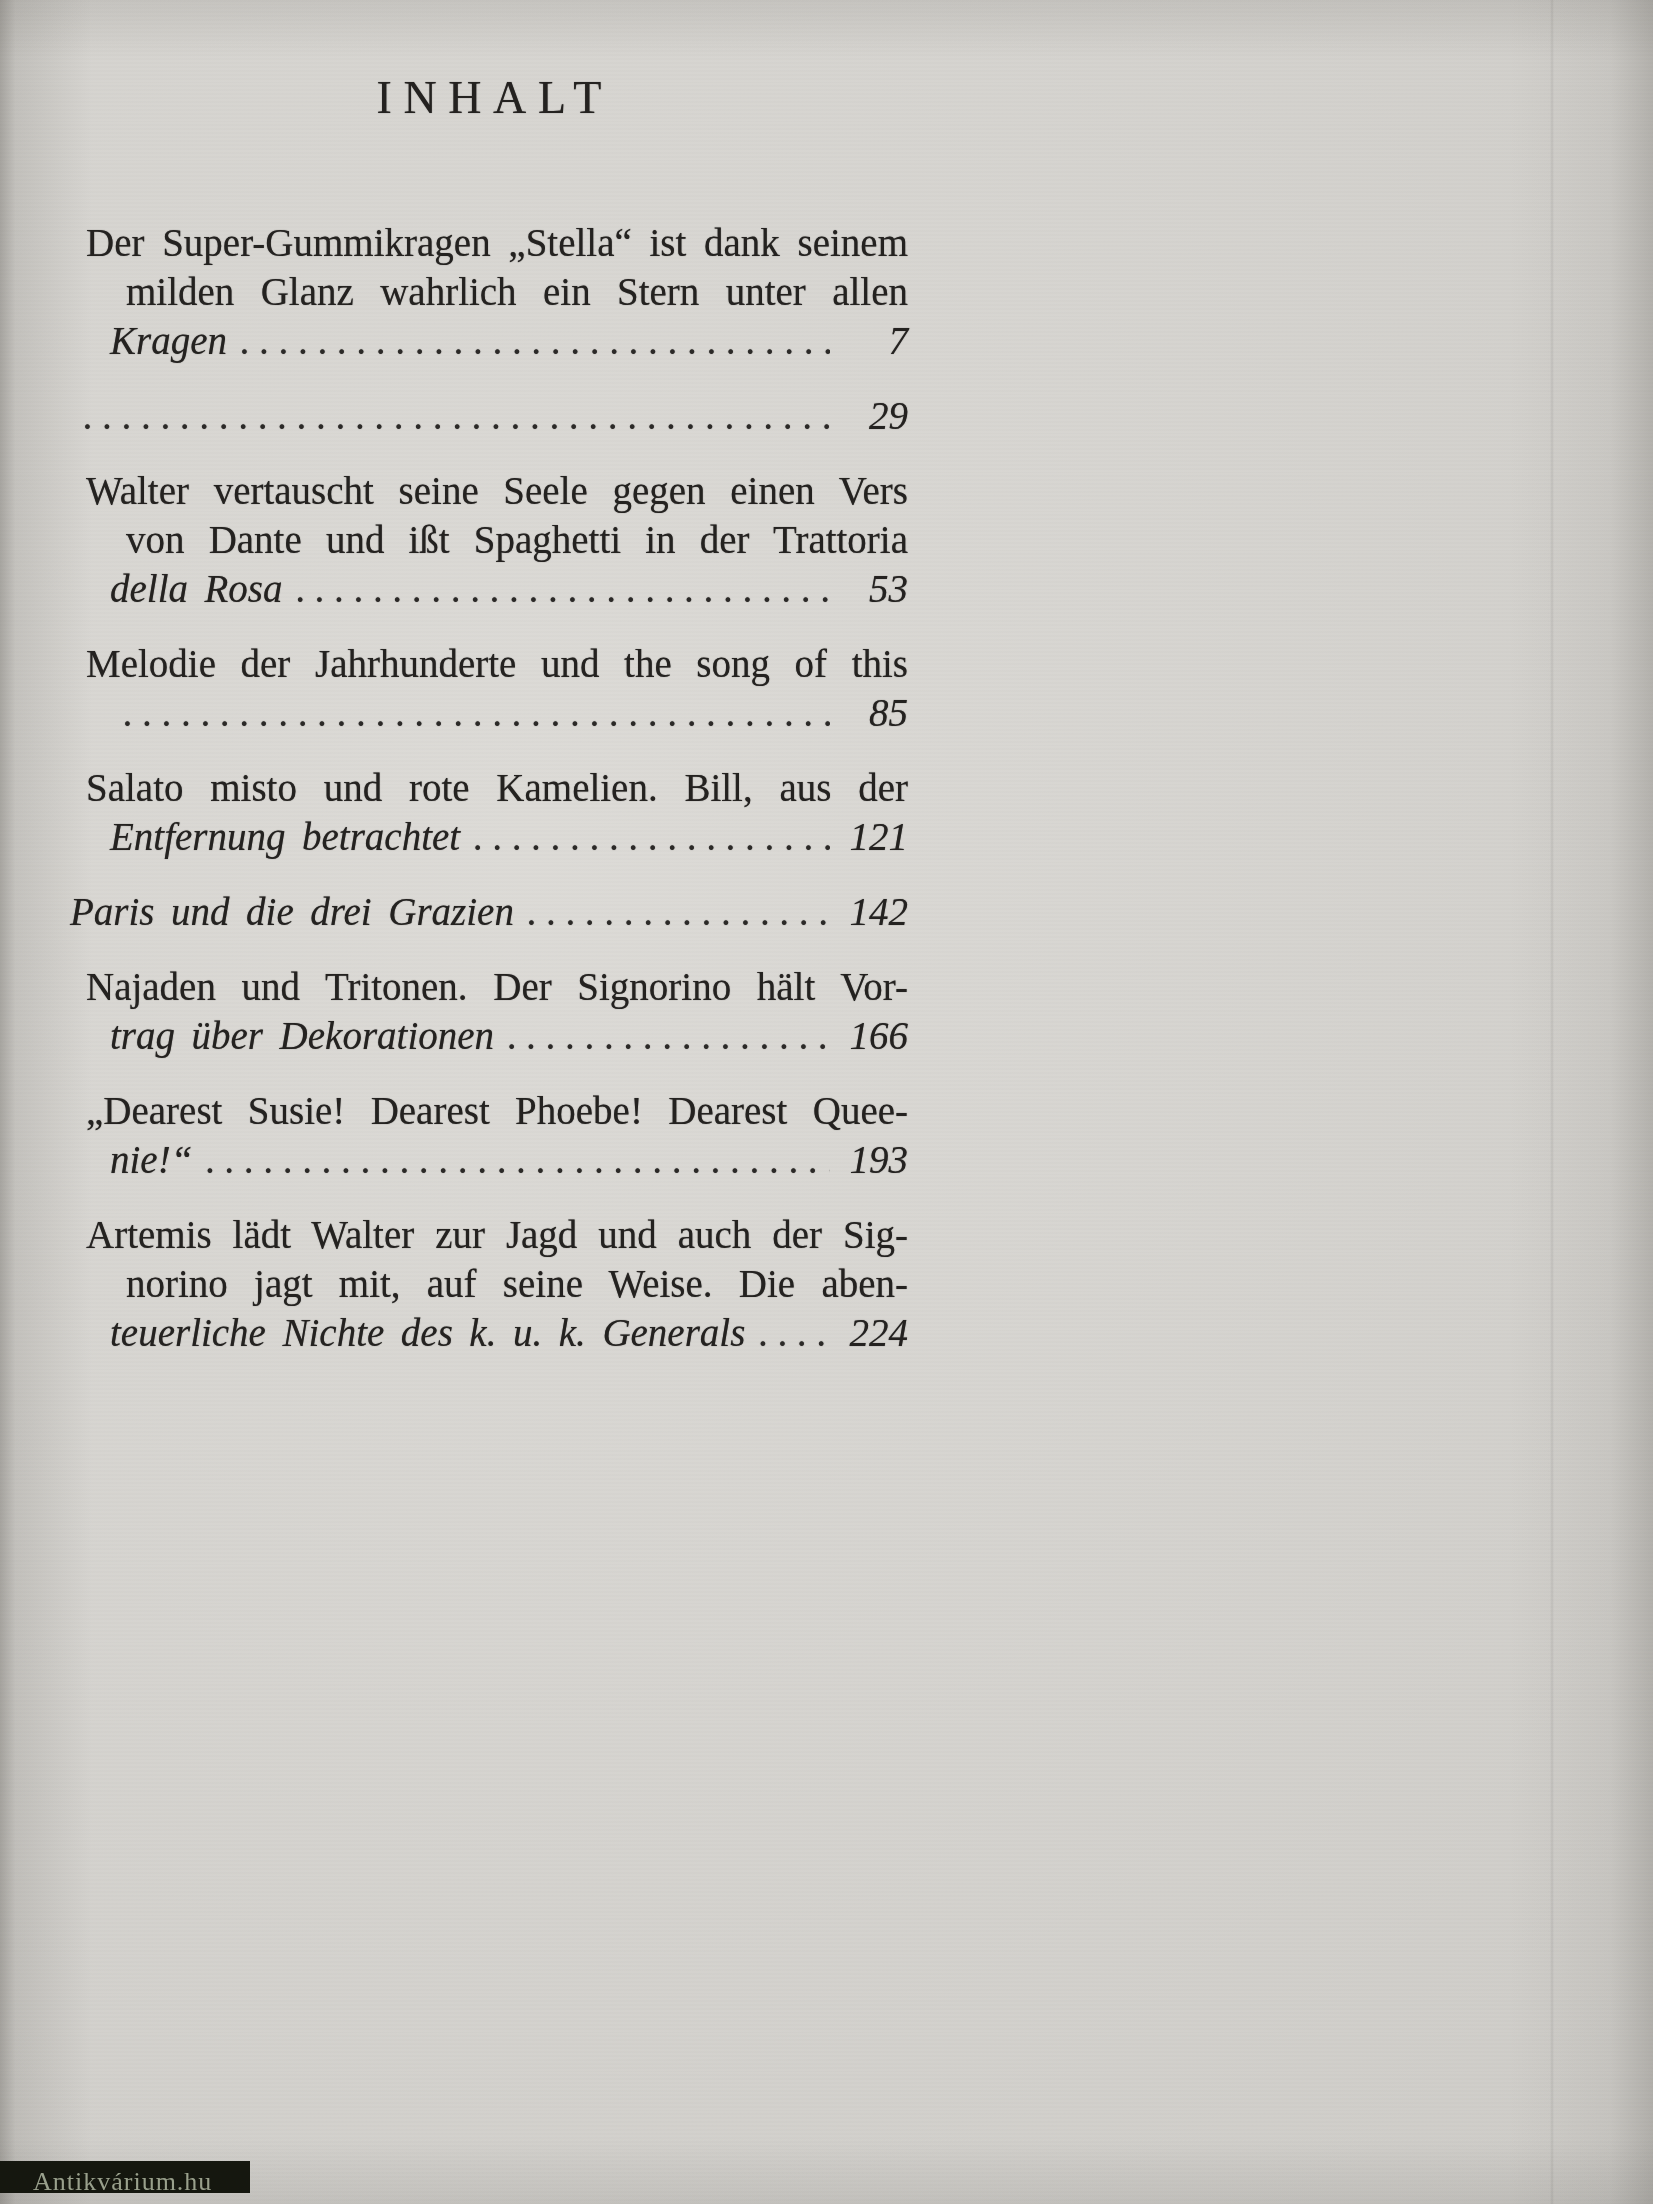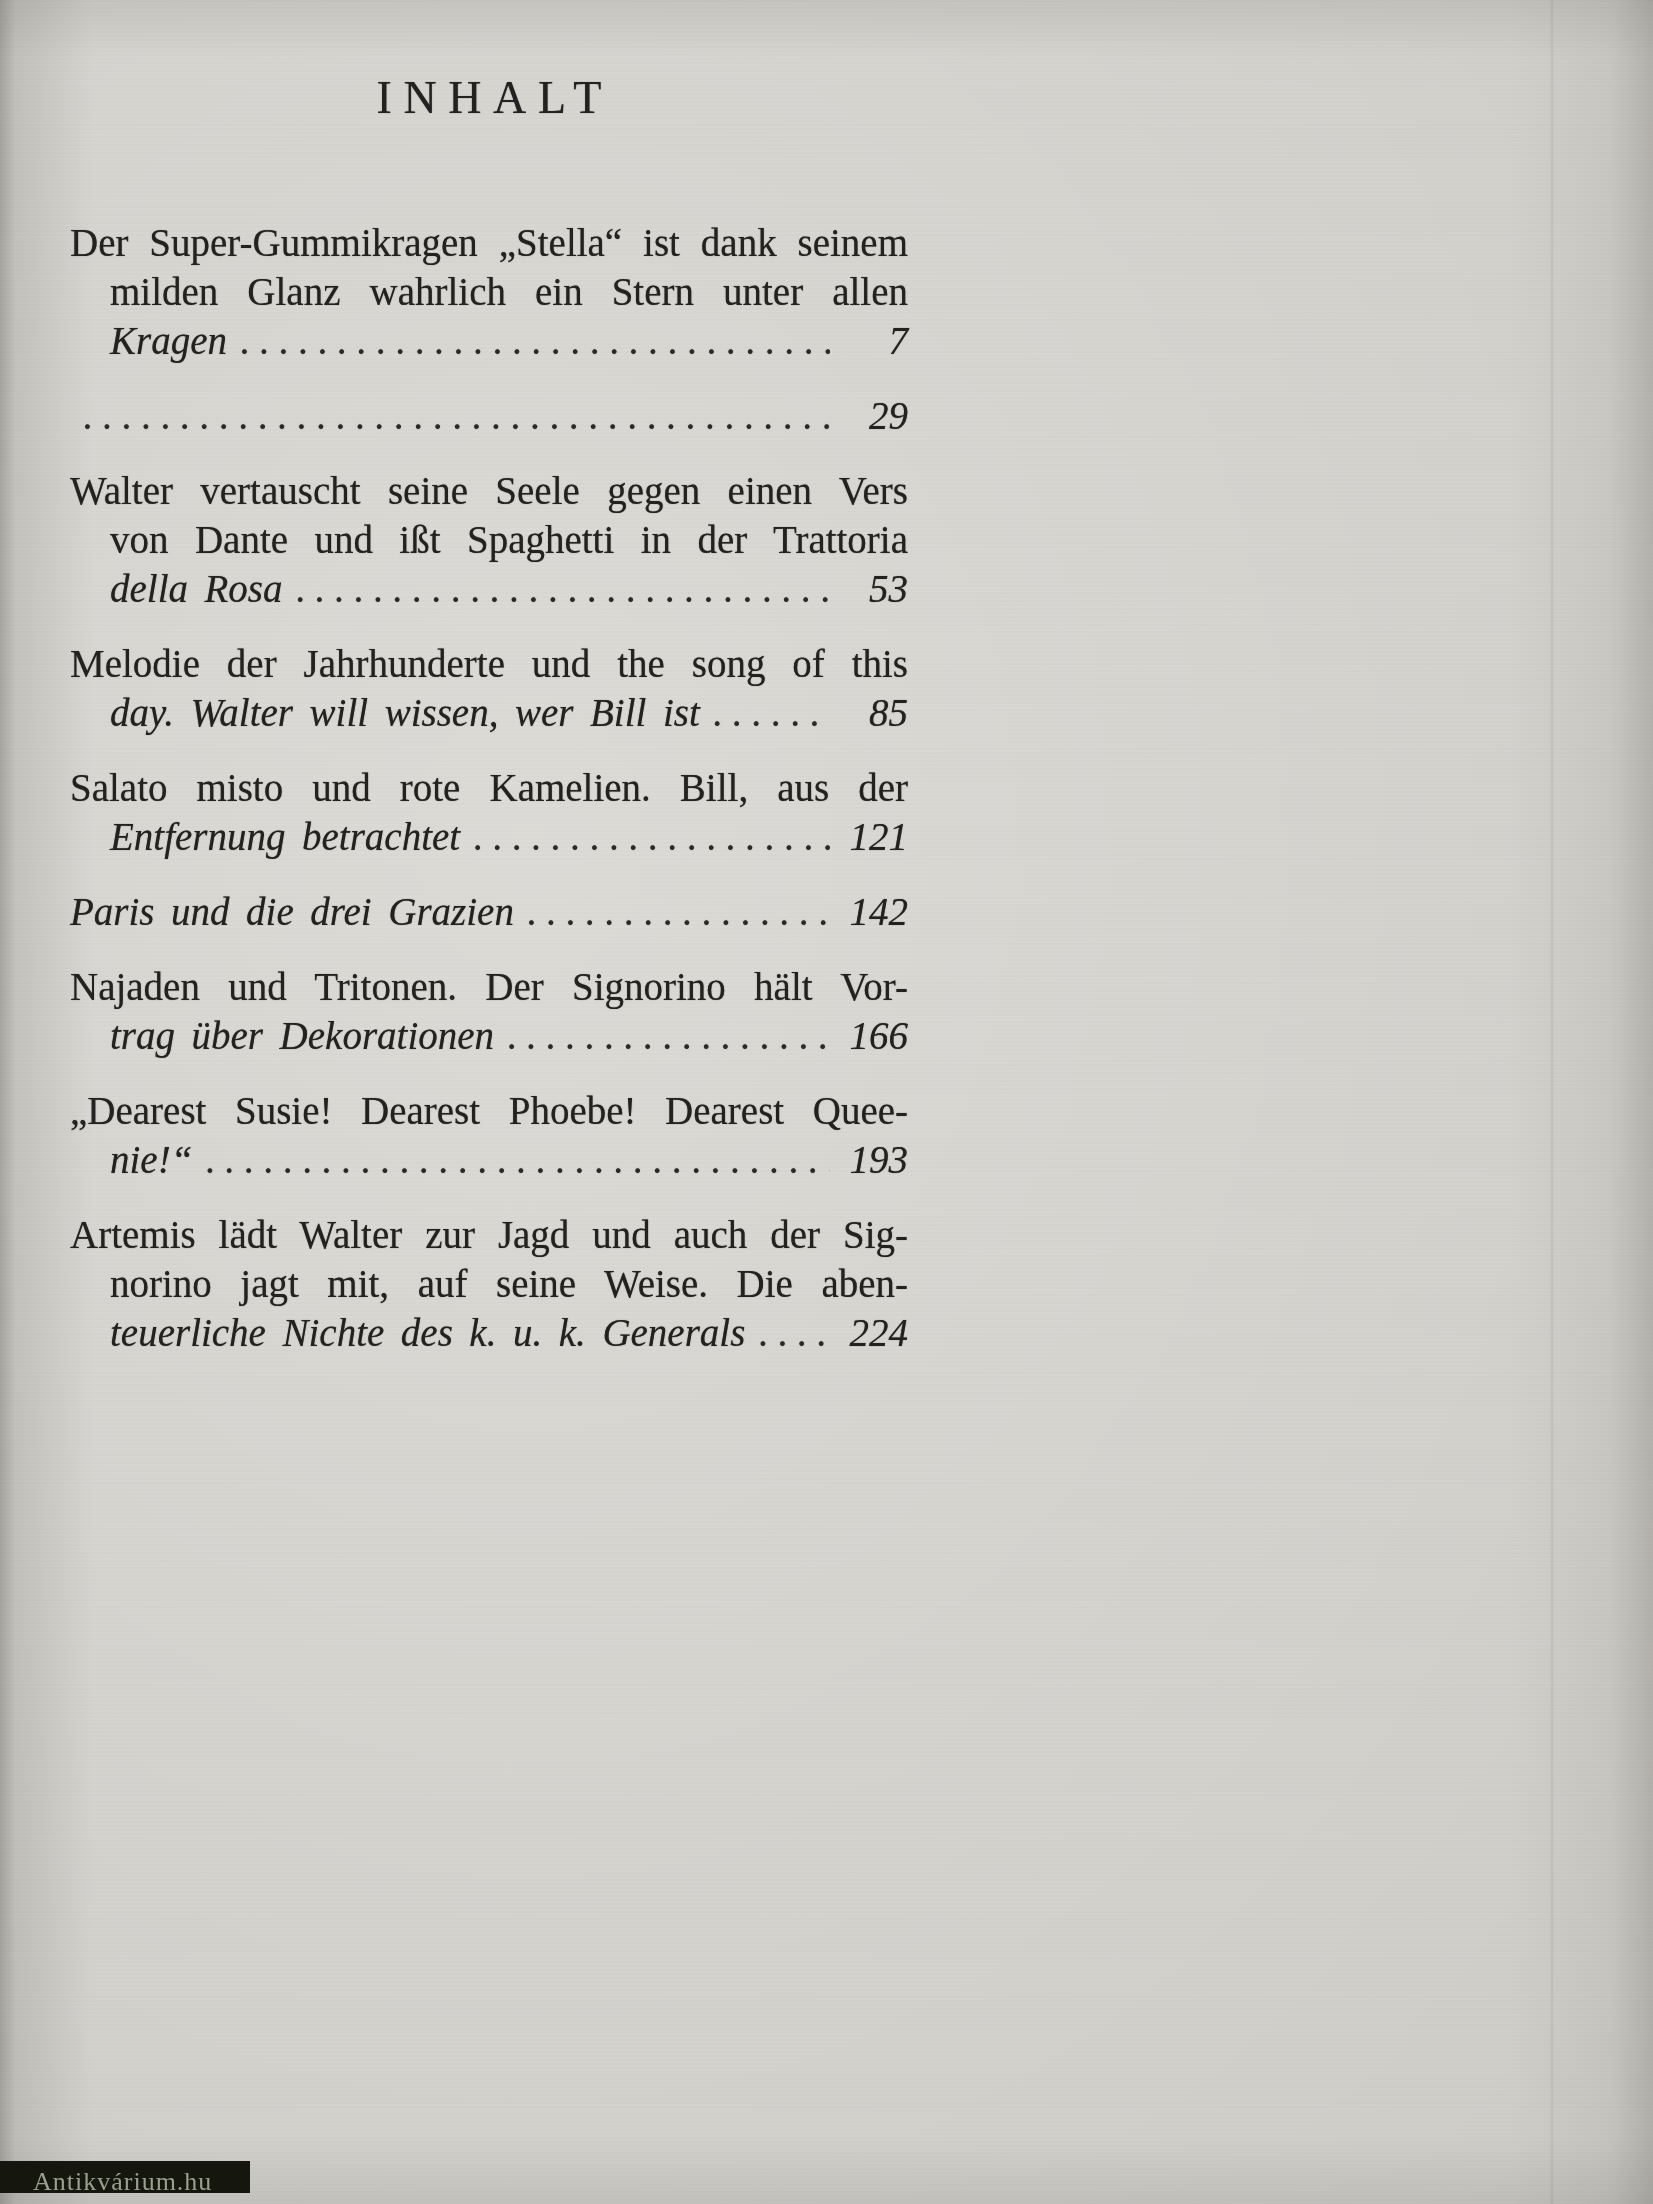--- a/index.html
+++ b/index.html
@@ -56,20 +56,21 @@
   .entry {
     margin-bottom: 26px;
   }
   .line {
     word-spacing: 6.8px;
   }
   .just {
     word-spacing: normal;
     text-align: justify;
     text-align-last: justify;
+    margin-left: 16px;
   }
   .indent {
     padding-left: 40px;
   }
   .leaderline {
     display: flex;
     align-items: baseline;
     font-style: italic;
   }
   .leaderline .txt {
@@ -142,21 +143,20 @@
         <div class="line leaderline indent">
           <span class="txt">della Rosa</span>
           <span class="leader">............................................................</span>
           <span class="pagenum">53</span>
         </div>
       </div>
 
       <div class="entry">
         <div class="line just">Melodie der Jahrhunderte und the song of this</div>
         <div class="line leaderline indent">
-          <span class="txt">day. Walter will wissen, wer Bill ist</span>
           <span class="leader">............................................................</span>
           <span class="pagenum">85</span>
         </div>
       </div>
 
       <div class="entry">
         <div class="line just">Salato misto und rote Kamelien. Bill, aus der</div>
         <div class="line leaderline indent">
           <span class="txt">Entfernung betrachtet</span>
           <span class="leader">............................................................</span>

